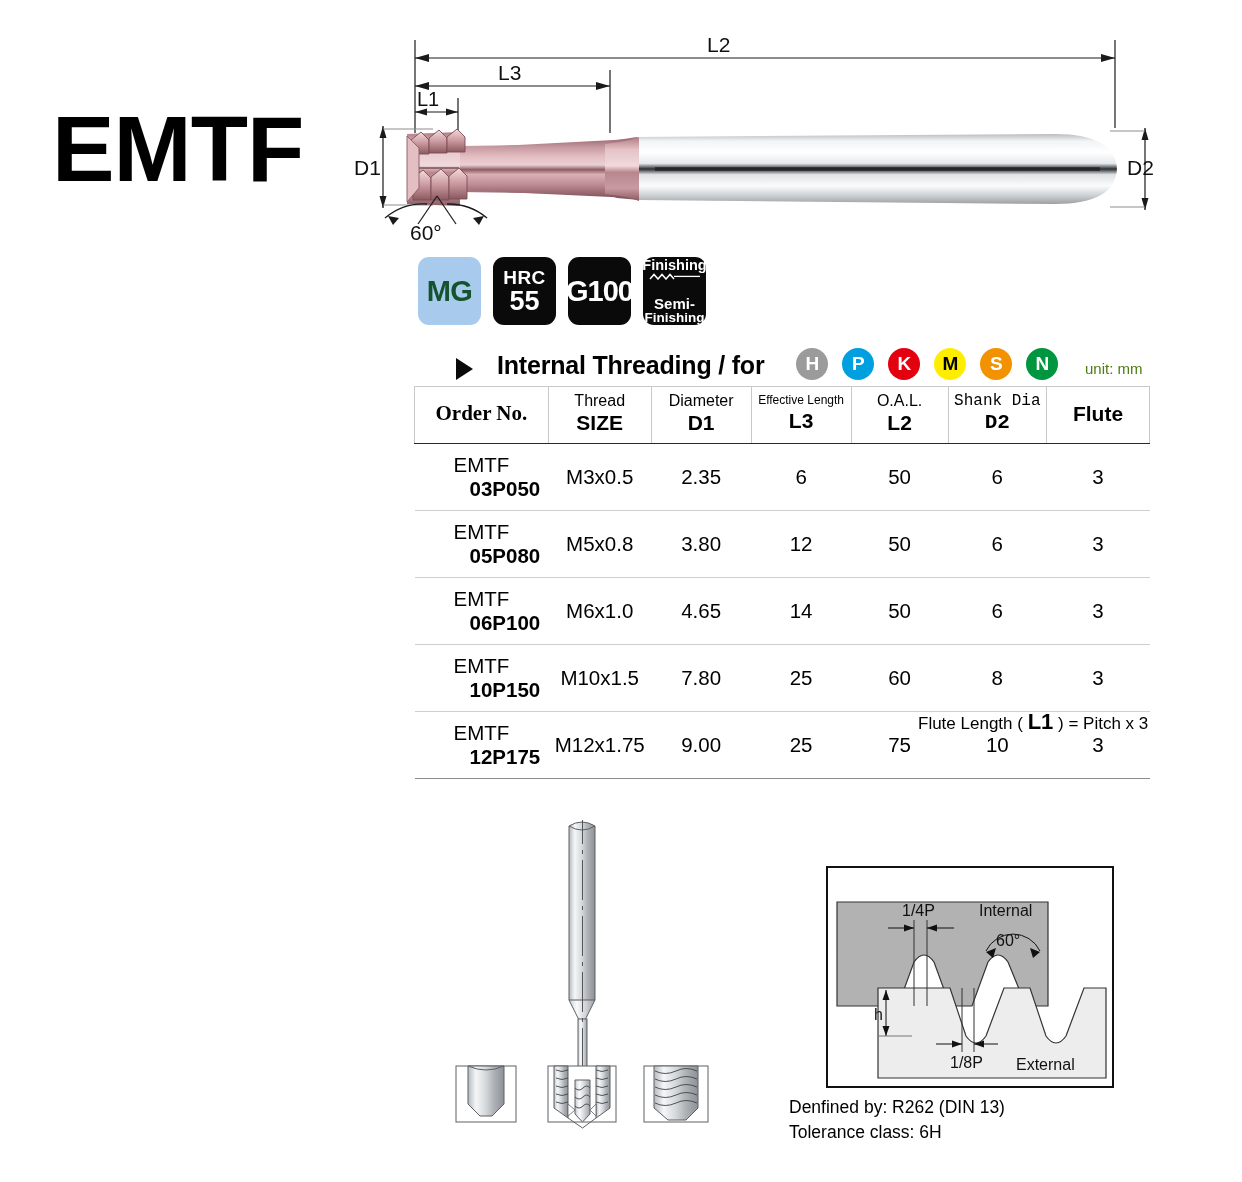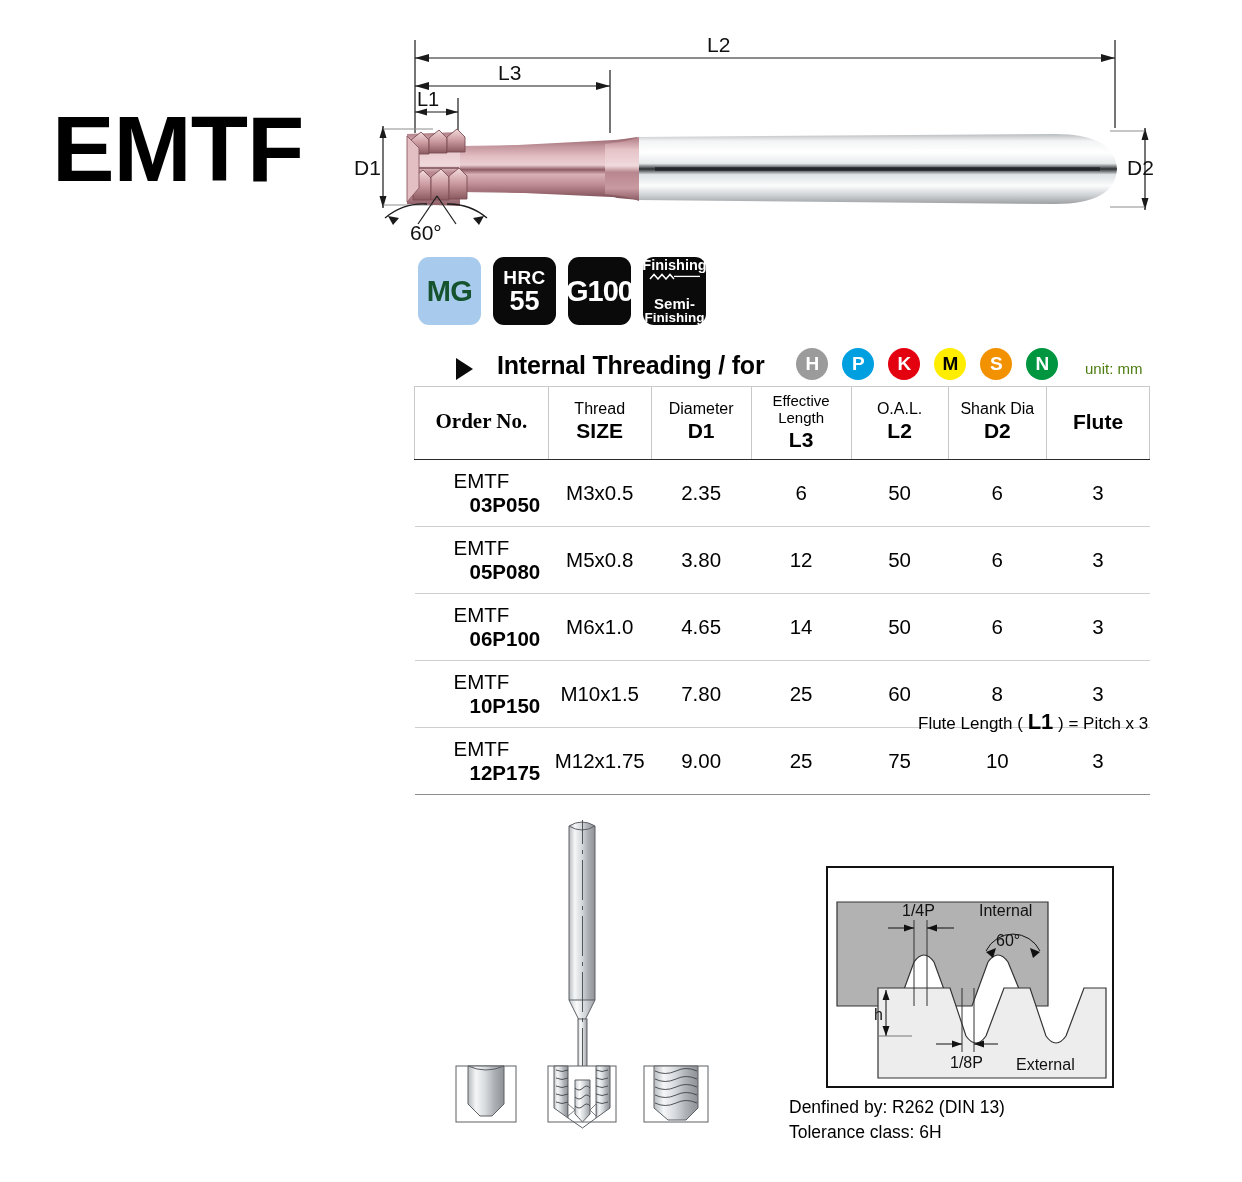--- a/index.html
+++ b/index.html
@@ -47,21 +47,21 @@
   #unit-label{left:1085px;top:360px;font-size:15px;color:#4d7c0f;}
 
   
   #spec-table{left:414px;top:386px;width:736px;border-collapse:collapse;}
   #spec-table th{
     border:1px solid #c9c9c9;border-bottom:1.6px solid #2a2a2a;
     border-top-right-radius:13px;background:#fff;
     padding:5px 2px 7px;vertical-align:middle;font-weight:normal;
   }
   .th-top{font-size:16px;font-weight:normal;display:block;line-height:1.15;}
-  .th-top.small{font-size:15px;}
+  .th-top.small{font-size:12px;}
   .th-bot{font-size:21px;font-weight:bold;display:block;line-height:1.2;}
   .th-single{font-size:21px;font-weight:bold;display:block;line-height:1.2;}
   #spec-table td{
     font-size:20.5px;text-align:center;padding:9px 2px;
     border-bottom:1px solid #cfcfcf;
   }
   #spec-table tr.group-end td{border-bottom:1.6px solid #2a2a2a;}
   #spec-table tr.last td{border-bottom:1.3px solid #8d8d8d;}
   .ord{font-size:20.5px;}
   .ord b{font-weight:bold;margin-left:47px;}
@@ -240,21 +240,21 @@
           <span class="th-bot">D1</span>
         </th>
         <th style="width: 13.6%;">
           <span class="th-top small">Effective Length</span>
           <span class="th-bot">L3</span>
         </th>
         <th style="width: 13.2%;">
           <span class="th-top">O.A.L.</span>
           <span class="th-bot">L2</span>
         </th>
-        <th style="width: 13.4%;">
+        <th style="width: 13.4%; font-family: Liberation Mono, monospace;">
           <span class="th-top">Shank Dia</span>
           <span class="th-bot">D2</span>
         </th>
         <th style="width: 14%;">
           <span class="th-single">Flute</span>
         </th>
       </tr>
   </thead>
   <tbody id="table-body">
       <tr>

